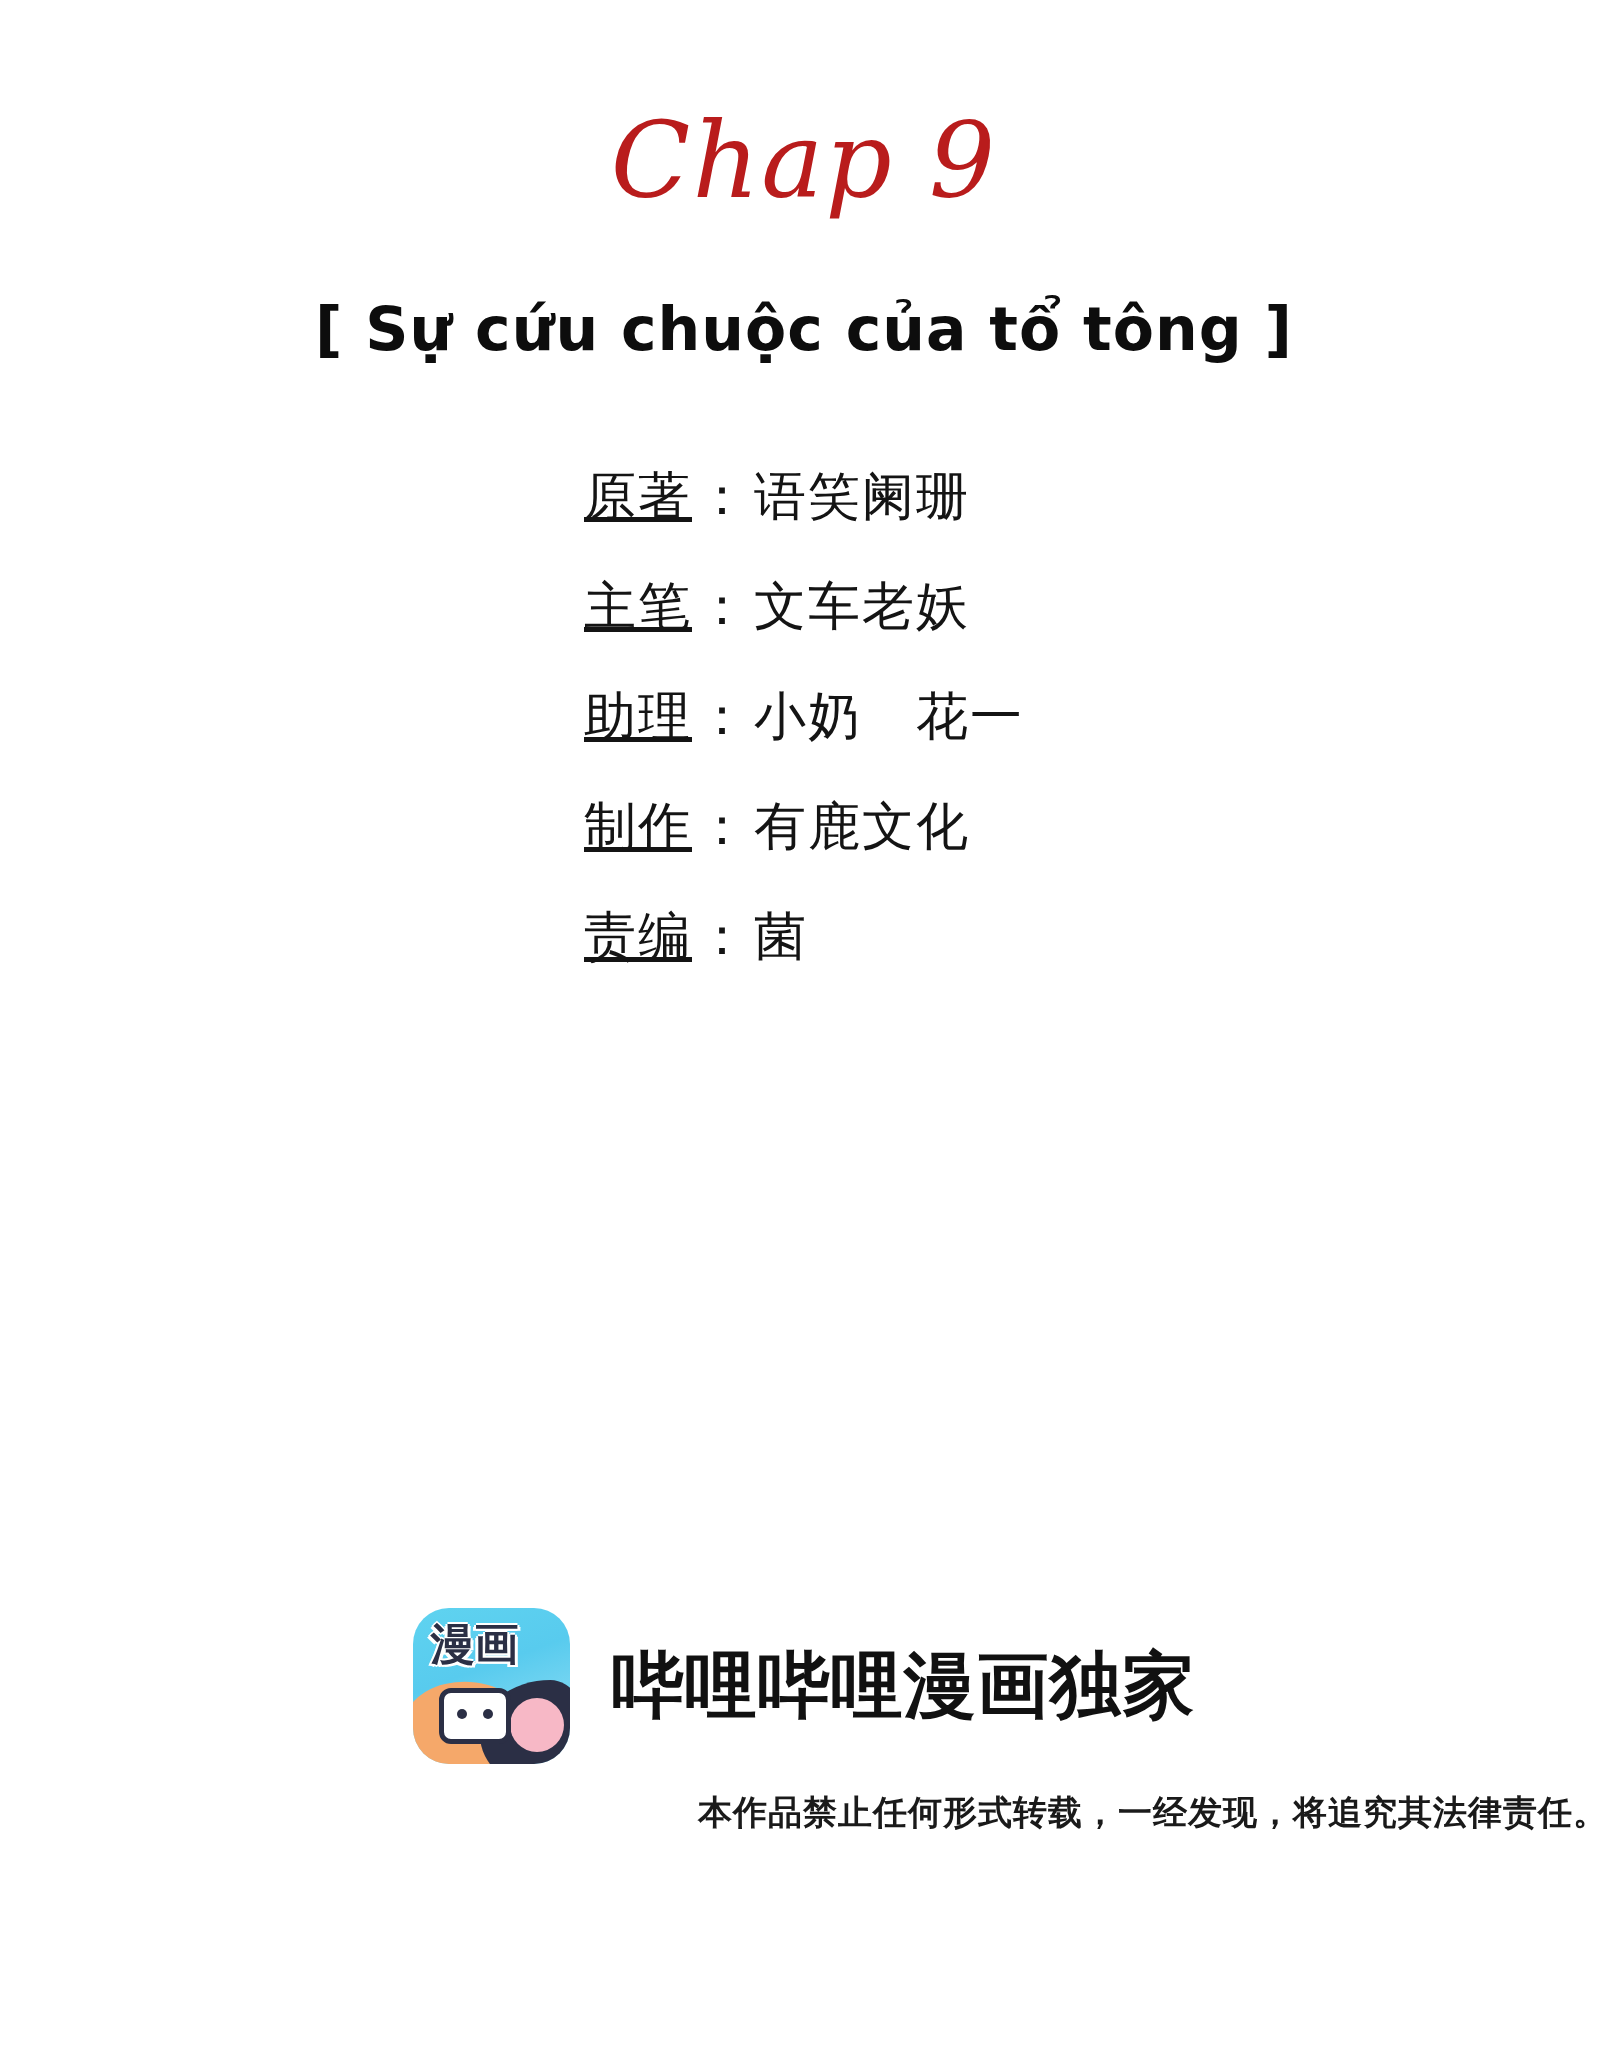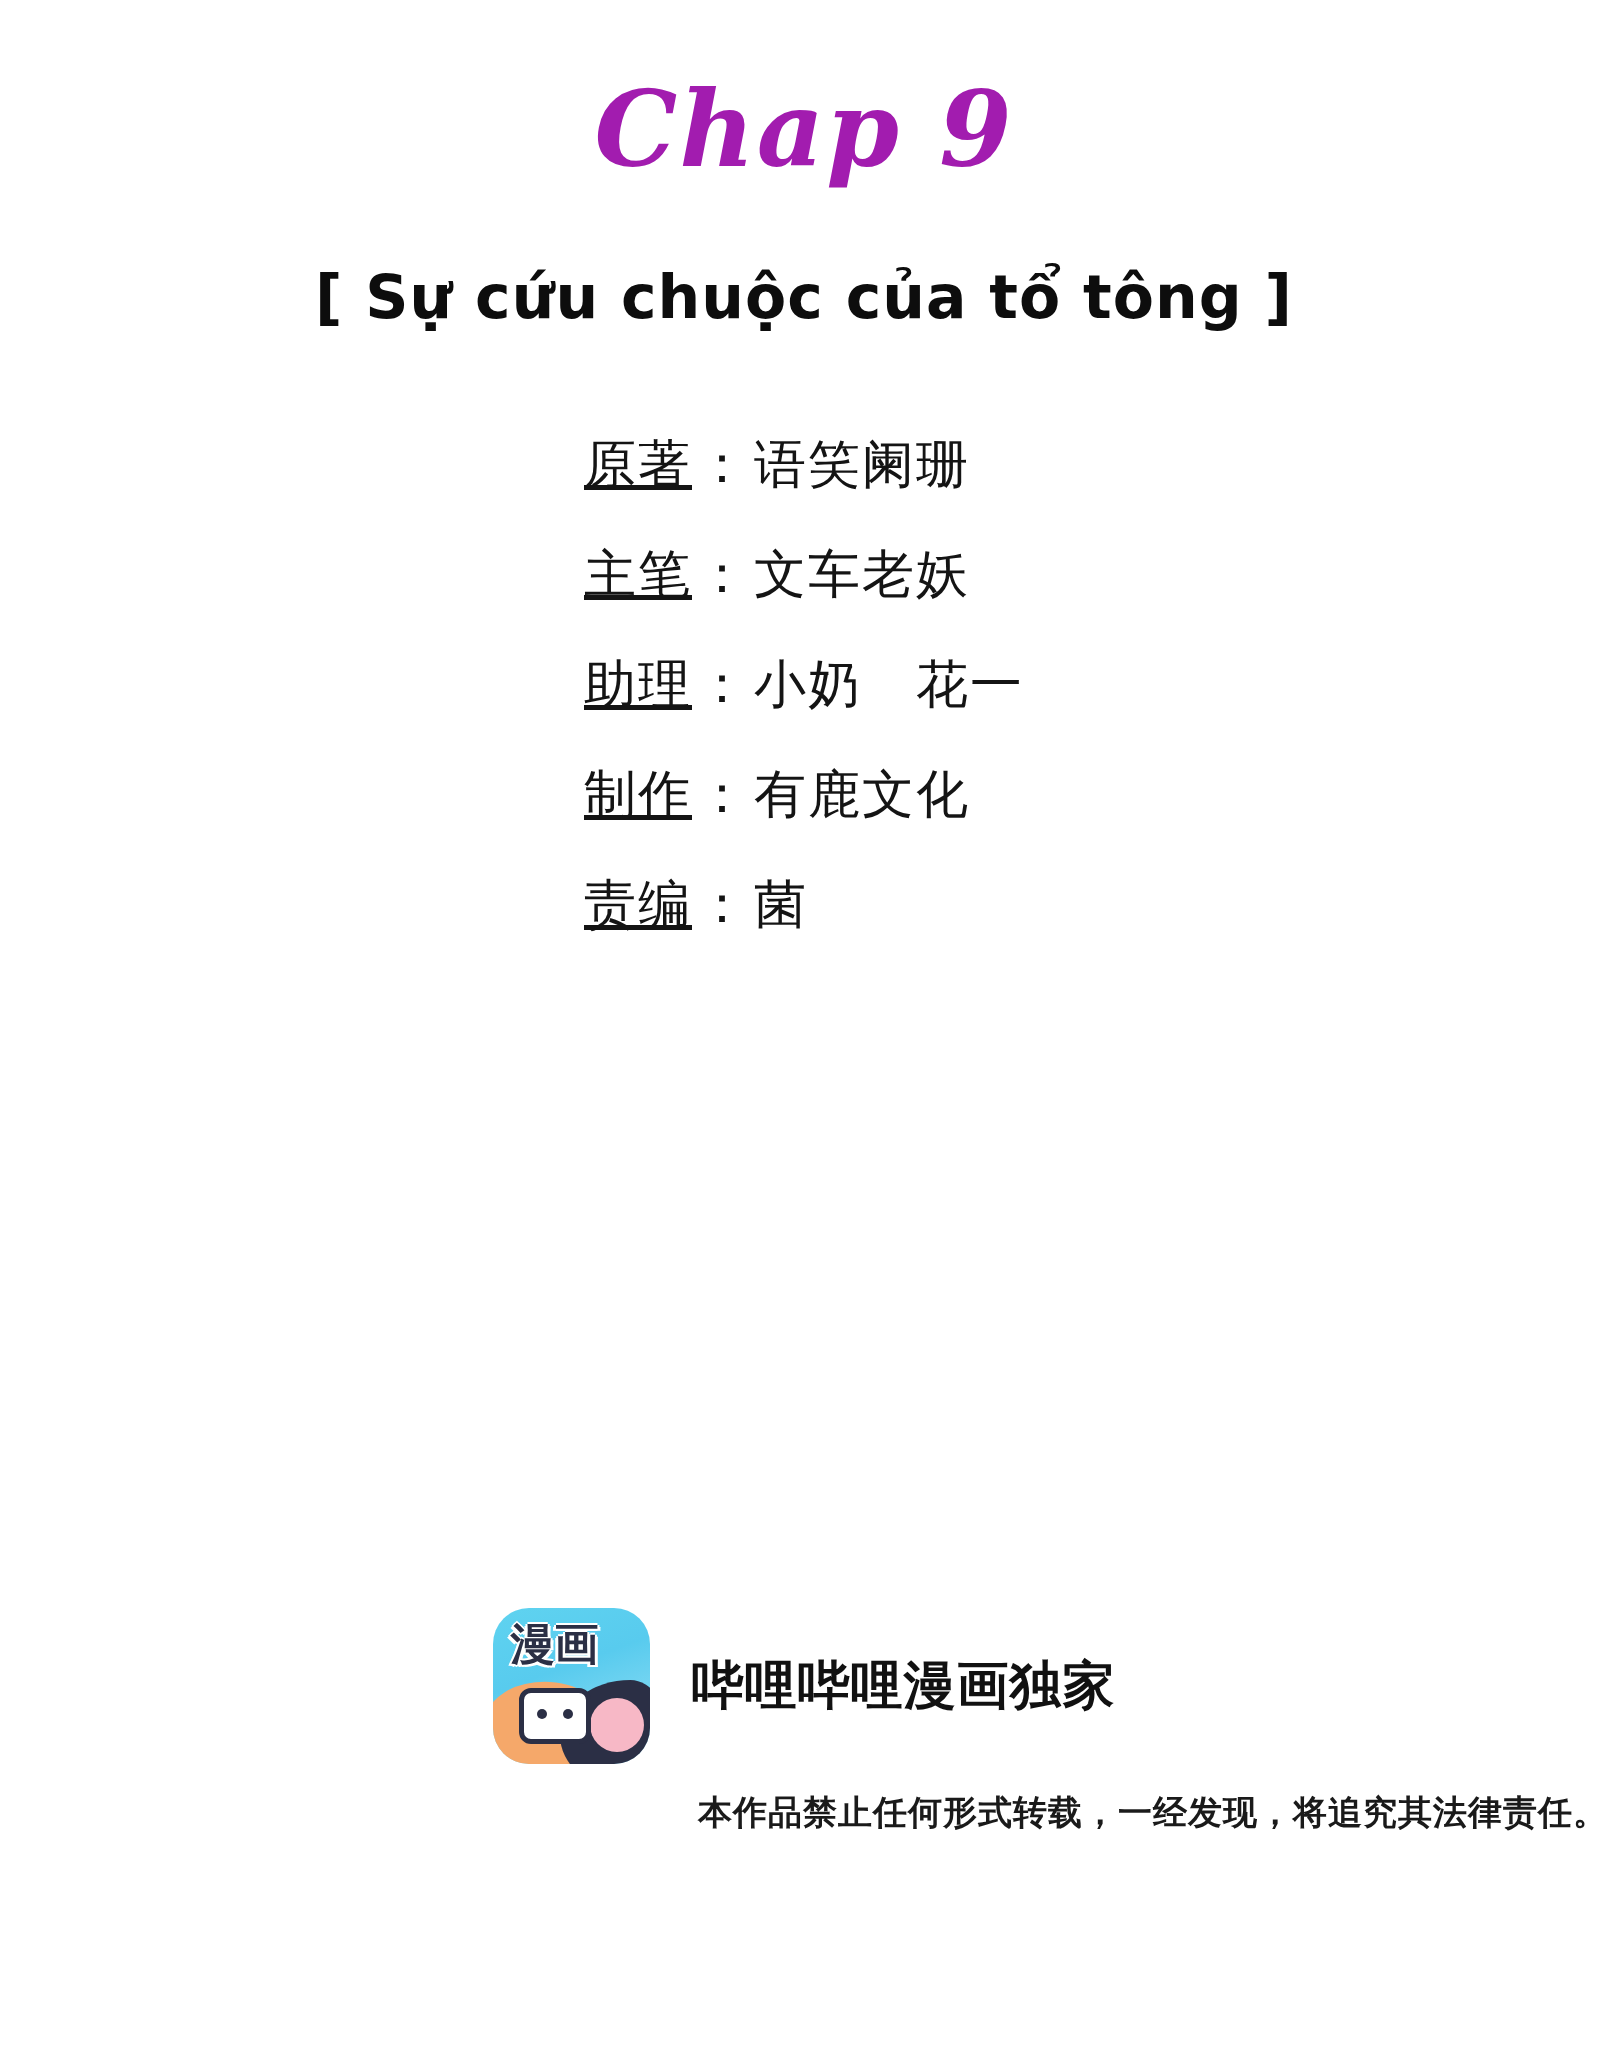--- a/index.html
+++ b/index.html
@@ -20,28 +20,28 @@
     height: 2056px;
     display: flex;
     flex-direction: column;
     align-items: center;
     box-sizing: border-box;
     position: relative;
   }
 
   
   .chapter-title {
-    margin-top: 75px;
+    margin-top: 107px;
     font-family: "DejaVu Serif", serif;
     font-style: italic;
     font-size: 104px;
     line-height: 1.05;
     letter-spacing: 2px;
-    color: #a21caf;
-    font-weight: 700;
+    color: #b91c1c;
+    font-weight: 400;
     text-align: center;
   }
 
   
   .subtitle {
     margin-top: 78px;
     font-family: "DejaVu Sans", sans-serif;
     font-size: 60px;
     font-weight: 700;
     letter-spacing: 1px;
@@ -157,21 +157,21 @@
     line-height: 1;
     font-weight: 700;
     color: #2b2f45;
     letter-spacing: 0px;
     font-family: "DejaVu Sans", sans-serif;
     text-shadow:
       -2px 0 #ffffff, 2px 0 #ffffff, 0 -2px #ffffff, 0 2px #ffffff,
       -3px 2px #ffffff, 3px 2px #ffffff;
   }
   .brand-text {
-    font-size: 52px;
+    font-size: 72px;
     font-weight: 700;
     letter-spacing: 1px;
     color: #111111;
     white-space: nowrap;
   }
 
   
   .notice {
     position: absolute;
     left: 0;

